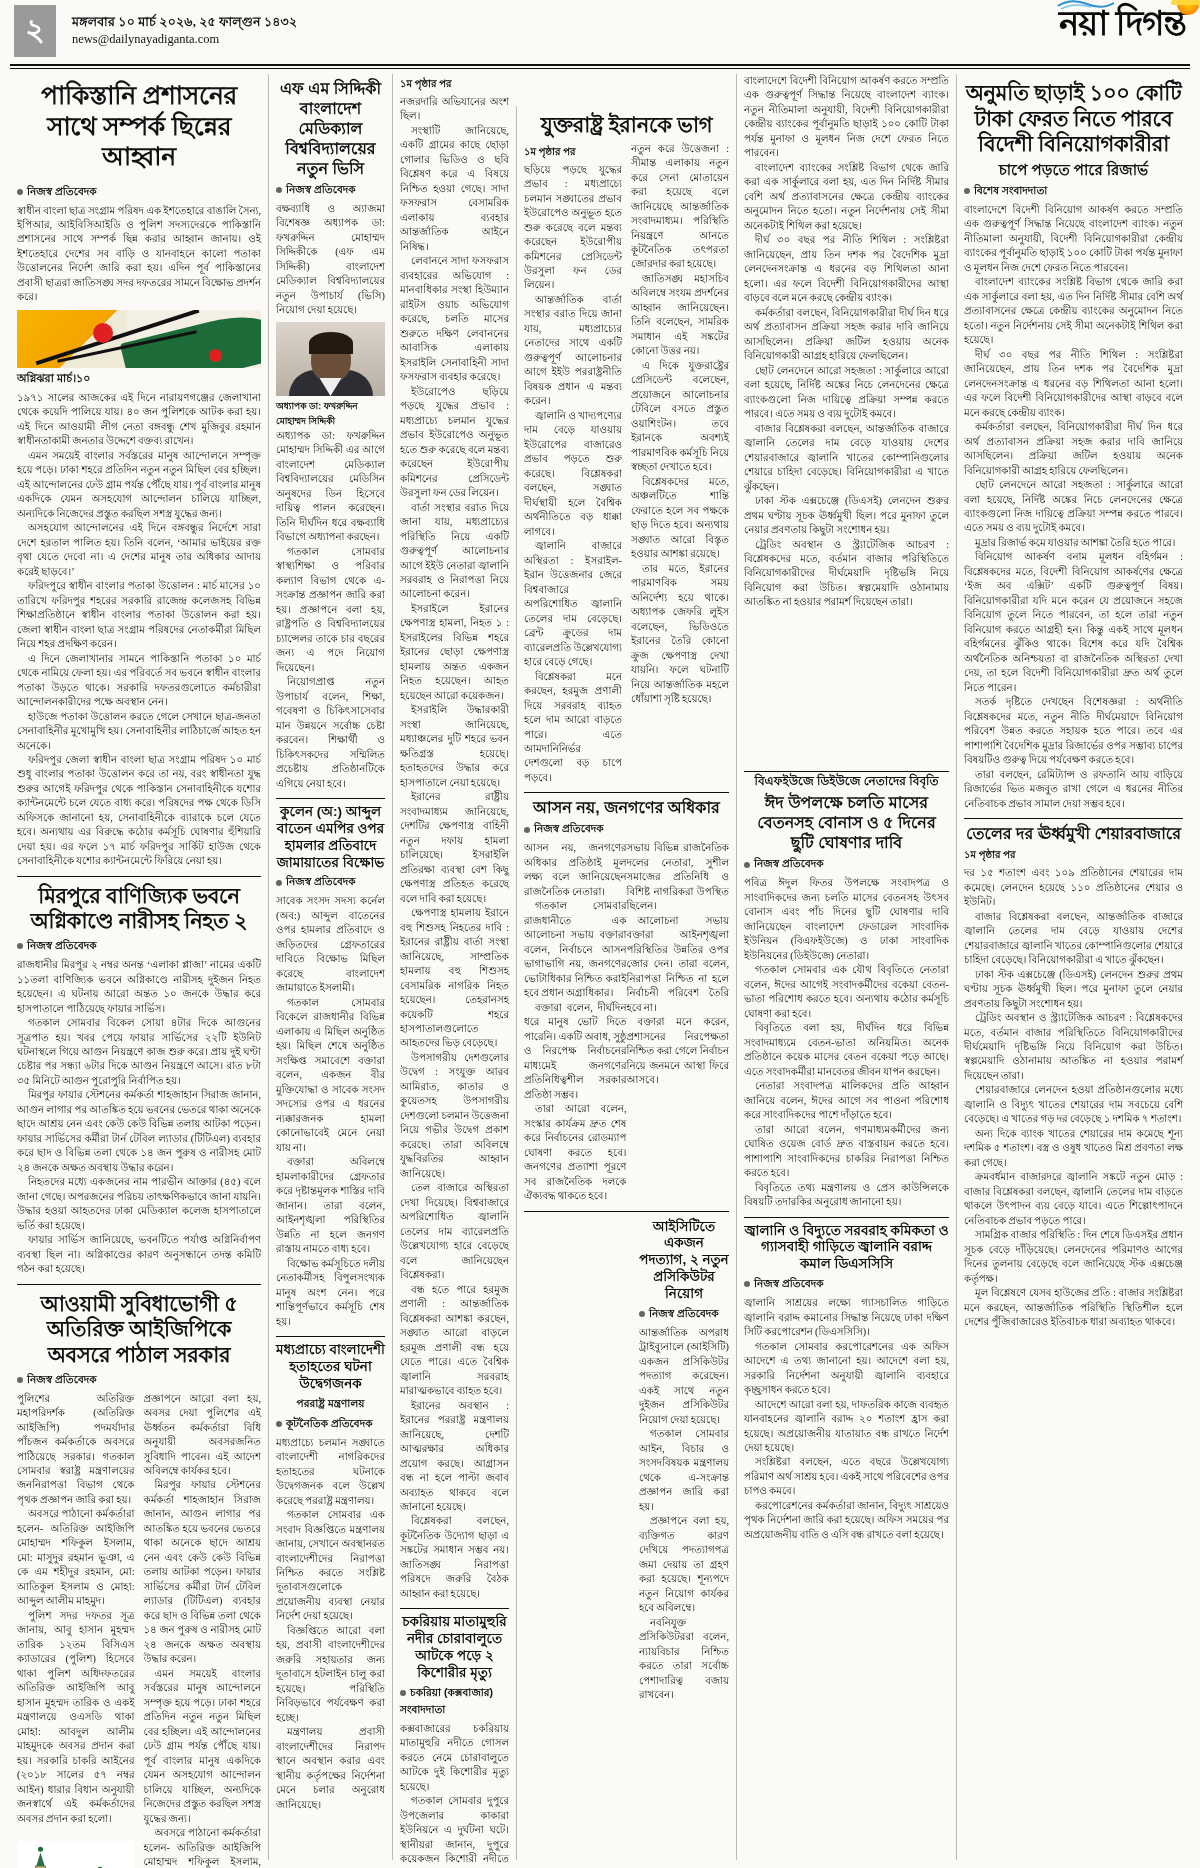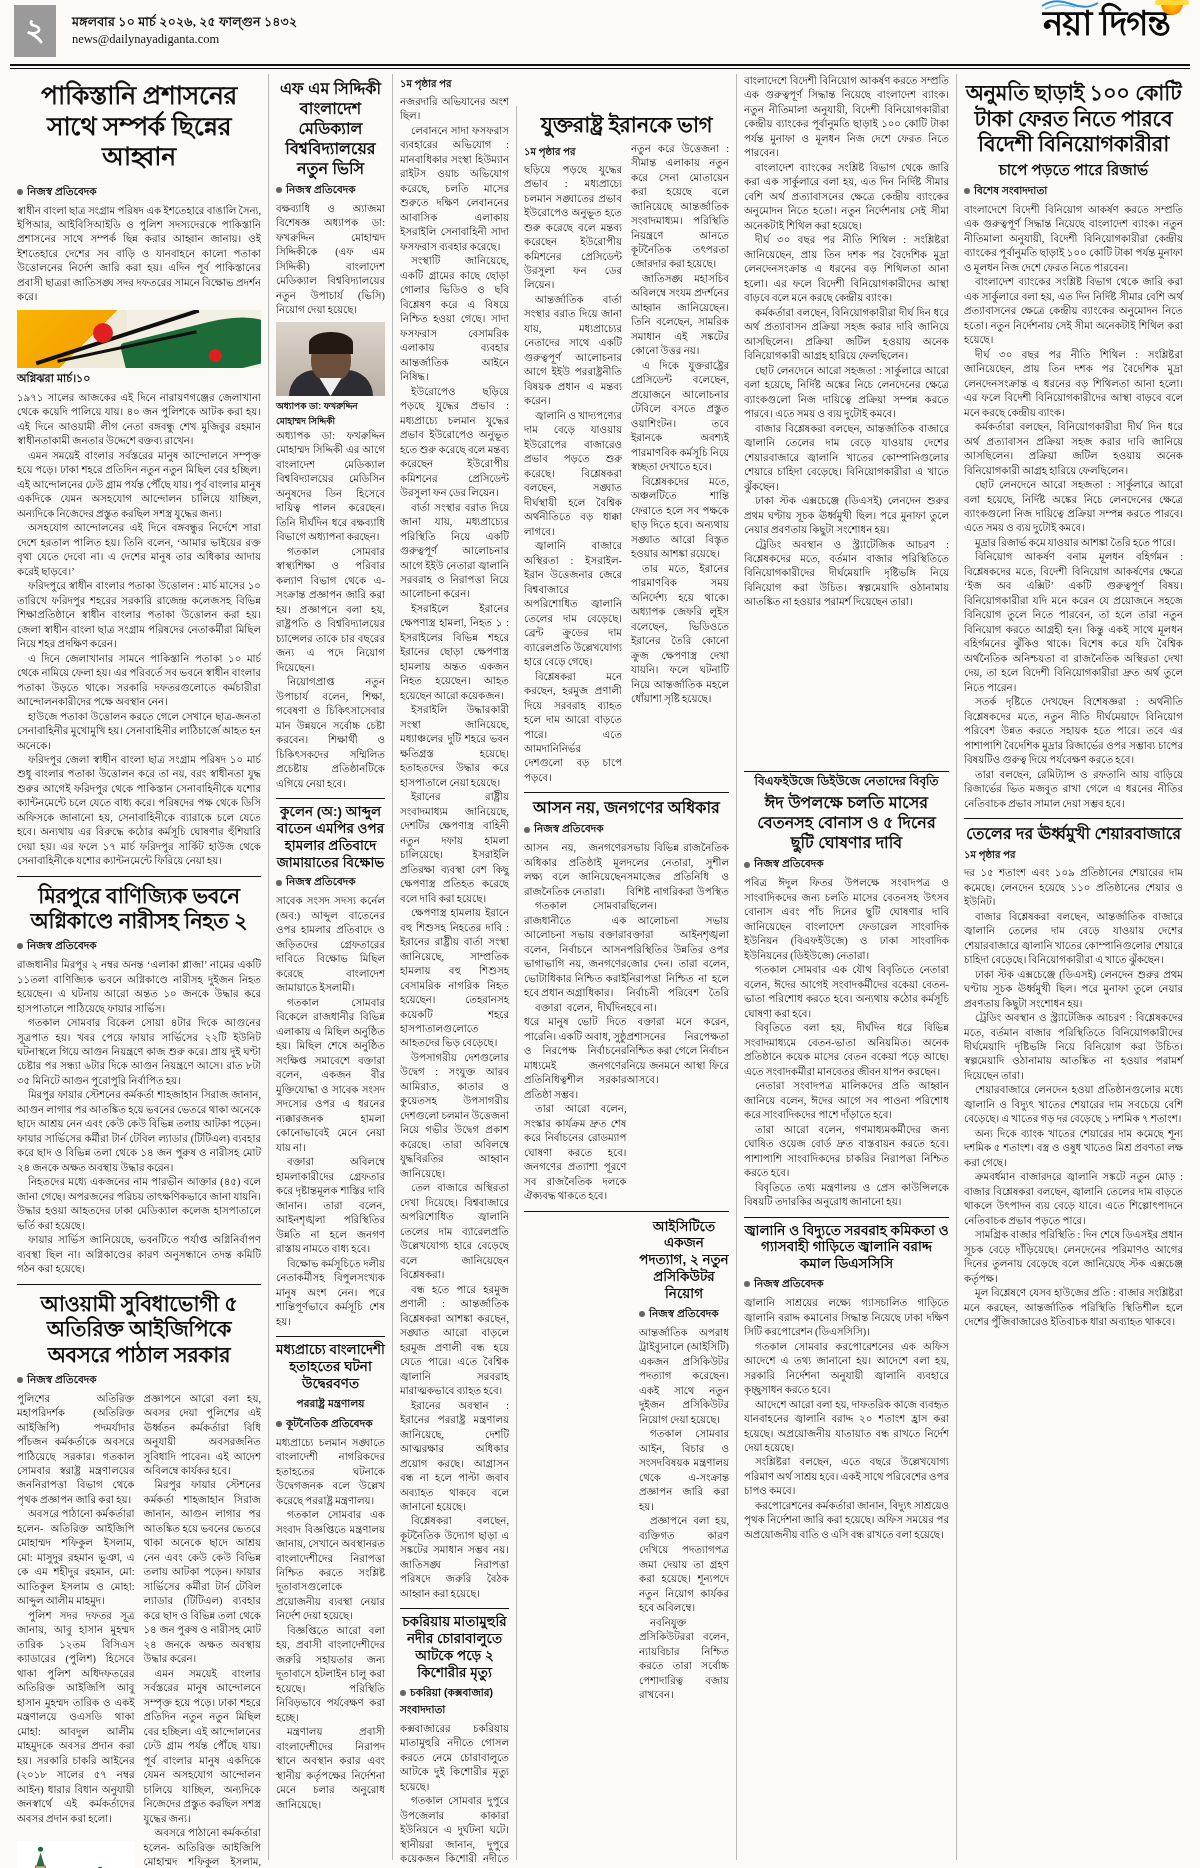--- a/index.html
+++ b/index.html
@@ -15,21 +15,21 @@
   
   .masthead{position:relative;height:62px;display:flex;align-items:center;}
   .pagenum{
     width:42px;height:52px;background:#9a9a9a;color:#fff;
     display:flex;align-items:center;justify-content:center;
     font-size:30px;font-weight:700;margin-left:4px;
   }
   .dateblock{margin-left:16px;line-height:1.35;}
   .dateline{font-size:12.5px;font-weight:700;letter-spacing:.2px;}
   .emailline{font-size:12.5px;font-family:"Liberation Serif",serif;}
-  .logo{position:absolute;right:20px;top:6px;display:flex;align-items:flex-start;}
+  .logo{position:absolute;right:4px;top:6px;display:flex;align-items:flex-start;}
   .logo-text{
     font-size:34px;font-weight:700;letter-spacing:-1px;
     font-family:"Liberation Sans","DejaVu Sans",sans-serif;
     color:#0b0b0b;position:relative;line-height:1;
   }
   .sun{
     position:absolute;left:118px;top:-13px;width:22px;height:22px;border-radius:50%;
     background:radial-gradient(circle at 50% 50%,#ffd000 0%,#ff9800 55%,#f26a0a 100%);
   }
   .sun:after{
@@ -232,36 +232,36 @@
       <h3 class="hl-sm">কুলেন (অ:) আব্দুল বাতেন এমপির ওপর হামলার প্রতিবাদে জামায়াতের বিক্ষোভ</h3>
       <div class="byline">
         <span class="dot"></span><span>নিজস্ব প্রতিবেদক</span>
       </div>
       <p class="body">সাবেক সংসদ সদস্য কর্নেল (অব:) আব্দুল বাতেনের ওপর হামলার প্রতিবাদে ও জড়িতদের গ্রেফতারের দাবিতে বিক্ষোভ মিছিল করেছে বাংলাদেশ জামায়াতে ইসলামী।</p>
       <p class="body">গতকাল সোমবার বিকেলে রাজধানীর বিভিন্ন এলাকায় এ মিছিল অনুষ্ঠিত হয়। মিছিল শেষে অনুষ্ঠিত সংক্ষিপ্ত সমাবেশে বক্তারা বলেন, একজন বীর মুক্তিযোদ্ধা ও সাবেক সংসদ সদস্যের ওপর এ ধরনের ন্যক্কারজনক হামলা কোনোভাবেই মেনে নেয়া যায় না।</p>
       <p class="body">বক্তারা অবিলম্বে হামলাকারীদের গ্রেফতার করে দৃষ্টান্তমূলক শাস্তির দাবি জানান। তারা বলেন, আইনশৃঙ্খলা পরিস্থিতির উন্নতি না হলে জনগণ রাস্তায় নামতে বাধ্য হবে।</p>
       <p class="body">বিক্ষোভ কর্মসূচিতে দলীয় নেতাকর্মীসহ বিপুলসংখ্যক মানুষ অংশ নেন। পরে শান্তিপূর্ণভাবে কর্মসূচি শেষ হয়।</p>
 
       <div class="hr-art"></div>
-      <h3 class="hl-sm">মধ্যপ্রাচ্যে বাংলাদেশী হতাহতের ঘটনা উদ্বেরবণত</h3>
+      <h3 class="hl-sm">মধ্যপ্রাচ্যে বাংলাদেশী হতাহতের ঘটনা উদ্বেগজনক</h3>
       <div class="byline" style="text-align:center;">পররাষ্ট্র মন্ত্রণালয়</div>
       <div class="byline">
         <span class="dot"></span><span>কূটনৈতিক প্রতিবেদক</span>
       </div>
       <p class="body">মধ্যপ্রাচ্যে চলমান সঙ্ঘাতে বাংলাদেশী নাগরিকদের হতাহতের ঘটনাকে উদ্বেগজনক বলে উল্লেখ করেছে পররাষ্ট্র মন্ত্রণালয়।</p>
       <p class="body">গতকাল সোমবার এক সংবাদ বিজ্ঞপ্তিতে মন্ত্রণালয় জানায়, সেখানে অবস্থানরত বাংলাদেশীদের নিরাপত্তা নিশ্চিত করতে সংশ্লিষ্ট দূতাবাসগুলোকে প্রয়োজনীয় ব্যবস্থা নেয়ার নির্দেশ দেয়া হয়েছে।</p>
       <p class="body">বিজ্ঞপ্তিতে আরো বলা হয়, প্রবাসী বাংলাদেশীদের জরুরি সহায়তার জন্য দূতাবাসে হটলাইন চালু করা হয়েছে। পরিস্থিতি নিবিড়ভাবে পর্যবেক্ষণ করা হচ্ছে।</p>
       <p class="body">মন্ত্রণালয় প্রবাসী বাংলাদেশীদের নিরাপদ স্থানে অবস্থান করার এবং স্থানীয় কর্তৃপক্ষের নির্দেশনা মেনে চলার অনুরোধ জানিয়েছে।</p>
     </div>
 
     <div class="col c3">
       <div class="jump">১ম পৃষ্ঠার পর</div>
       <p class="body">নজরদারি অভিযানের অংশ ছিল।</p>
+      <p class="body">সংস্থাটি জানিয়েছে, একটি গ্রামের কাছে ছোড়া গোলার ভিডিও ও ছবি বিশ্লেষণ করে এ বিষয়ে নিশ্চিত হওয়া গেছে। সাদা ফসফরাস বেসামরিক এলাকায় ব্যবহার আন্তর্জাতিক আইনে নিষিদ্ধ।</p>
       <p class="body">লেবাননে সাদা ফসফরাস ব্যবহারের অভিযোগ : মানবাধিকার সংস্থা হিউম্যান রাইটস ওয়াচ অভিযোগ করেছে, চলতি মাসের শুরুতে দক্ষিণ লেবাননের আবাসিক এলাকায় ইসরাইলি সেনাবাহিনী সাদা ফসফরাস ব্যবহার করেছে।</p>
-      <p class="body">সংস্থাটি জানিয়েছে, একটি গ্রামের কাছে ছোড়া গোলার ভিডিও ও ছবি বিশ্লেষণ করে এ বিষয়ে নিশ্চিত হওয়া গেছে। সাদা ফসফরাস বেসামরিক এলাকায় ব্যবহার আন্তর্জাতিক আইনে নিষিদ্ধ।</p>
       <p class="body">ইউরোপেও ছড়িয়ে পড়ছে যুদ্ধের প্রভাব : মধ্যপ্রাচ্যে চলমান যুদ্ধের প্রভাব ইউরোপেও অনুভূত হতে শুরু করেছে বলে মন্তব্য করেছেন ইউরোপীয় কমিশনের প্রেসিডেন্ট উরসুলা ফন ডের লিয়েন।</p>
       <p class="body">বার্তা সংস্থার বরাত দিয়ে জানা যায়, মধ্যপ্রাচ্যের পরিস্থিতি নিয়ে একটি গুরুত্বপূর্ণ আলোচনার আগে ইইউ নেতারা জ্বালানি সরবরাহ ও নিরাপত্তা নিয়ে আলোচনা করেন।</p>
       <p class="body">ইসরাইলে ইরানের ক্ষেপণাস্ত্র হামলা, নিহত ১ : ইসরাইলের বিভিন্ন শহরে ইরানের ছোড়া ক্ষেপণাস্ত্র হামলায় অন্তত একজন নিহত হয়েছেন। আহত হয়েছেন আরো কয়েকজন।</p>
       <p class="body">ইসরাইলি উদ্ধারকারী সংস্থা জানিয়েছে, মধ্যাঞ্চলের দুটি শহরে ভবন ক্ষতিগ্রস্ত হয়েছে। হতাহতদের উদ্ধার করে হাসপাতালে নেয়া হয়েছে।</p>
       <p class="body">ইরানের রাষ্ট্রীয় সংবাদমাধ্যম জানিয়েছে, দেশটির ক্ষেপণাস্ত্র বাহিনী নতুন দফায় হামলা চালিয়েছে। ইসরাইলি প্রতিরক্ষা ব্যবস্থা বেশ কিছু ক্ষেপণাস্ত্র প্রতিহত করেছে বলে দাবি করা হয়েছে।</p>
       <p class="body">ক্ষেপণাস্ত্র হামলায় ইরানে বহু শিশুসহ নিহতের দাবি : ইরানের রাষ্ট্রীয় বার্তা সংস্থা জানিয়েছে, সাম্প্রতিক হামলায় বহু শিশুসহ বেসামরিক নাগরিক নিহত হয়েছেন। তেহরানসহ কয়েকটি শহরে হাসপাতালগুলোতে আহতদের ভিড় বেড়েছে।</p>
       <p class="body">উপসাগরীয় দেশগুলোর উদ্বেগ : সংযুক্ত আরব আমিরাত, কাতার ও কুয়েতসহ উপসাগরীয় দেশগুলো চলমান উত্তেজনা নিয়ে গভীর উদ্বেগ প্রকাশ করেছে। তারা অবিলম্বে যুদ্ধবিরতির আহ্বান জানিয়েছে।</p>
       <p class="body">তেল বাজারে অস্থিরতা দেখা দিয়েছে। বিশ্ববাজারে অপরিশোধিত জ্বালানি তেলের দাম ব্যারেলপ্রতি উল্লেখযোগ্য হারে বেড়েছে বলে জানিয়েছেন বিশ্লেষকরা।</p>
       <p class="body">বন্ধ হতে পারে হরমুজ প্রণালী : আন্তর্জাতিক বিশ্লেষকরা আশঙ্কা করছেন, সঙ্ঘাত আরো বাড়লে হরমুজ প্রণালী বন্ধ হয়ে যেতে পারে। এতে বৈশ্বিক জ্বালানি সরবরাহ মারাত্মকভাবে ব্যাহত হবে।</p>
       <p class="body">ইরানের অবস্থান : ইরানের পররাষ্ট্র মন্ত্রণালয় জানিয়েছে, দেশটি আত্মরক্ষার অধিকার প্রয়োগ করছে। আগ্রাসন বন্ধ না হলে পাল্টা জবাব অব্যাহত থাকবে বলে জানানো হয়েছে।</p>

